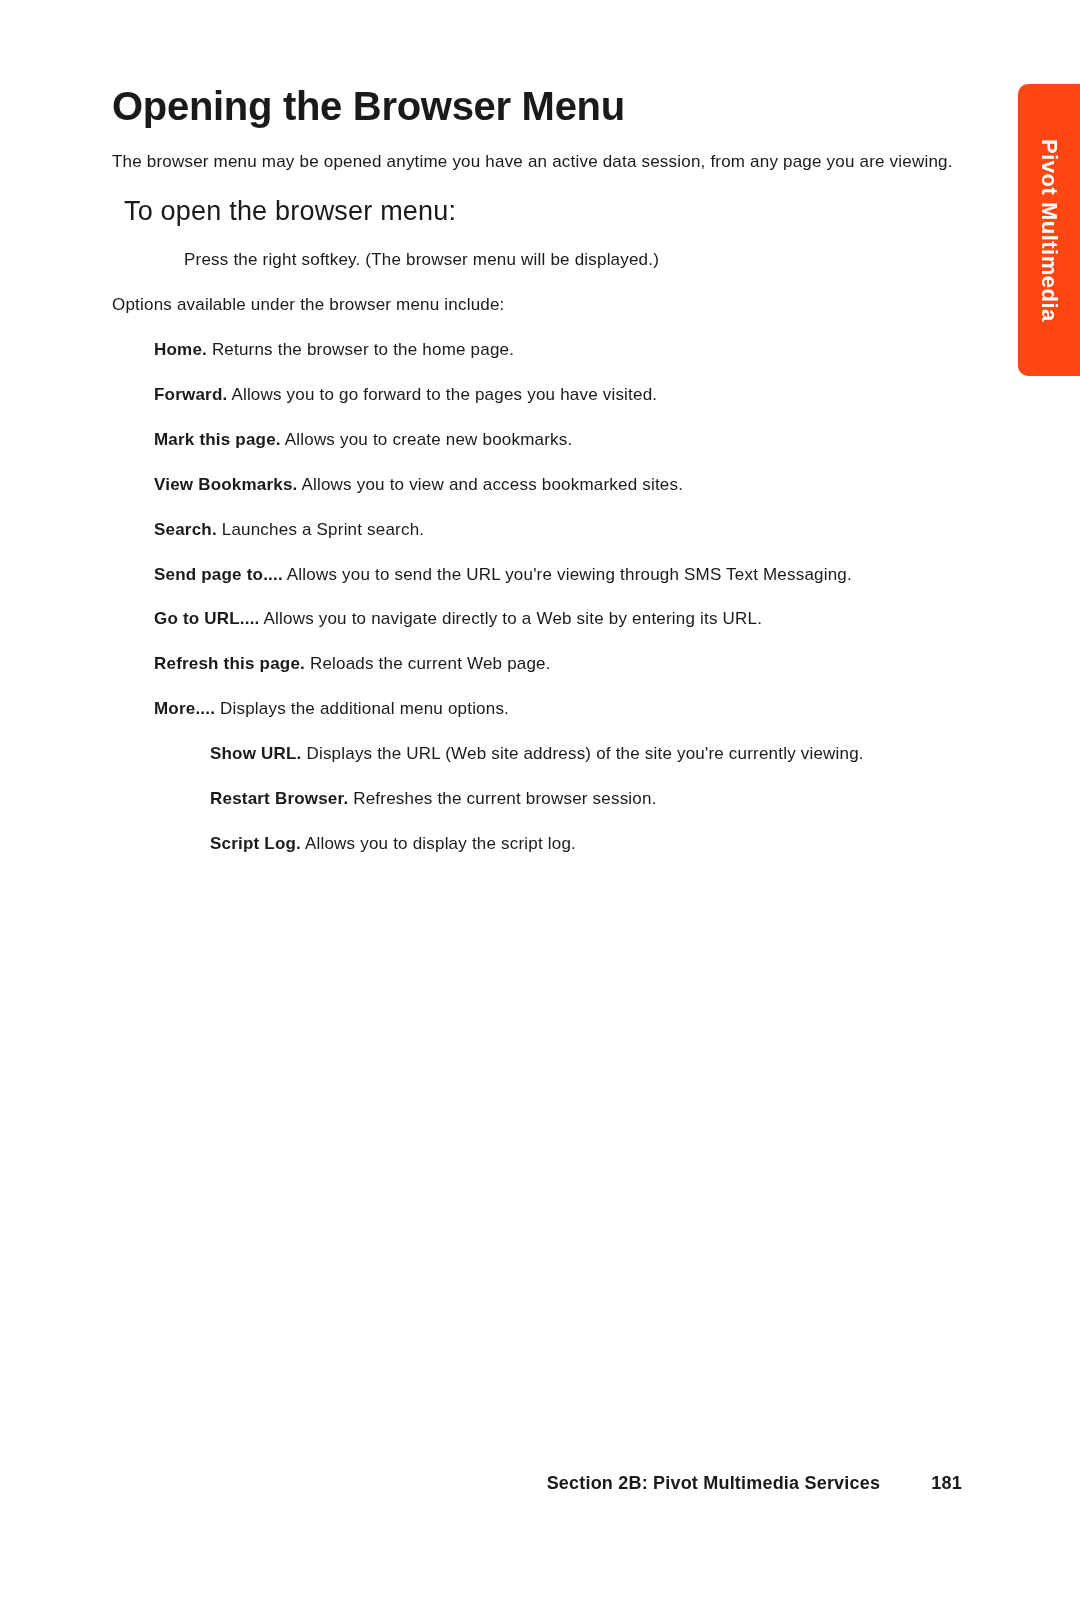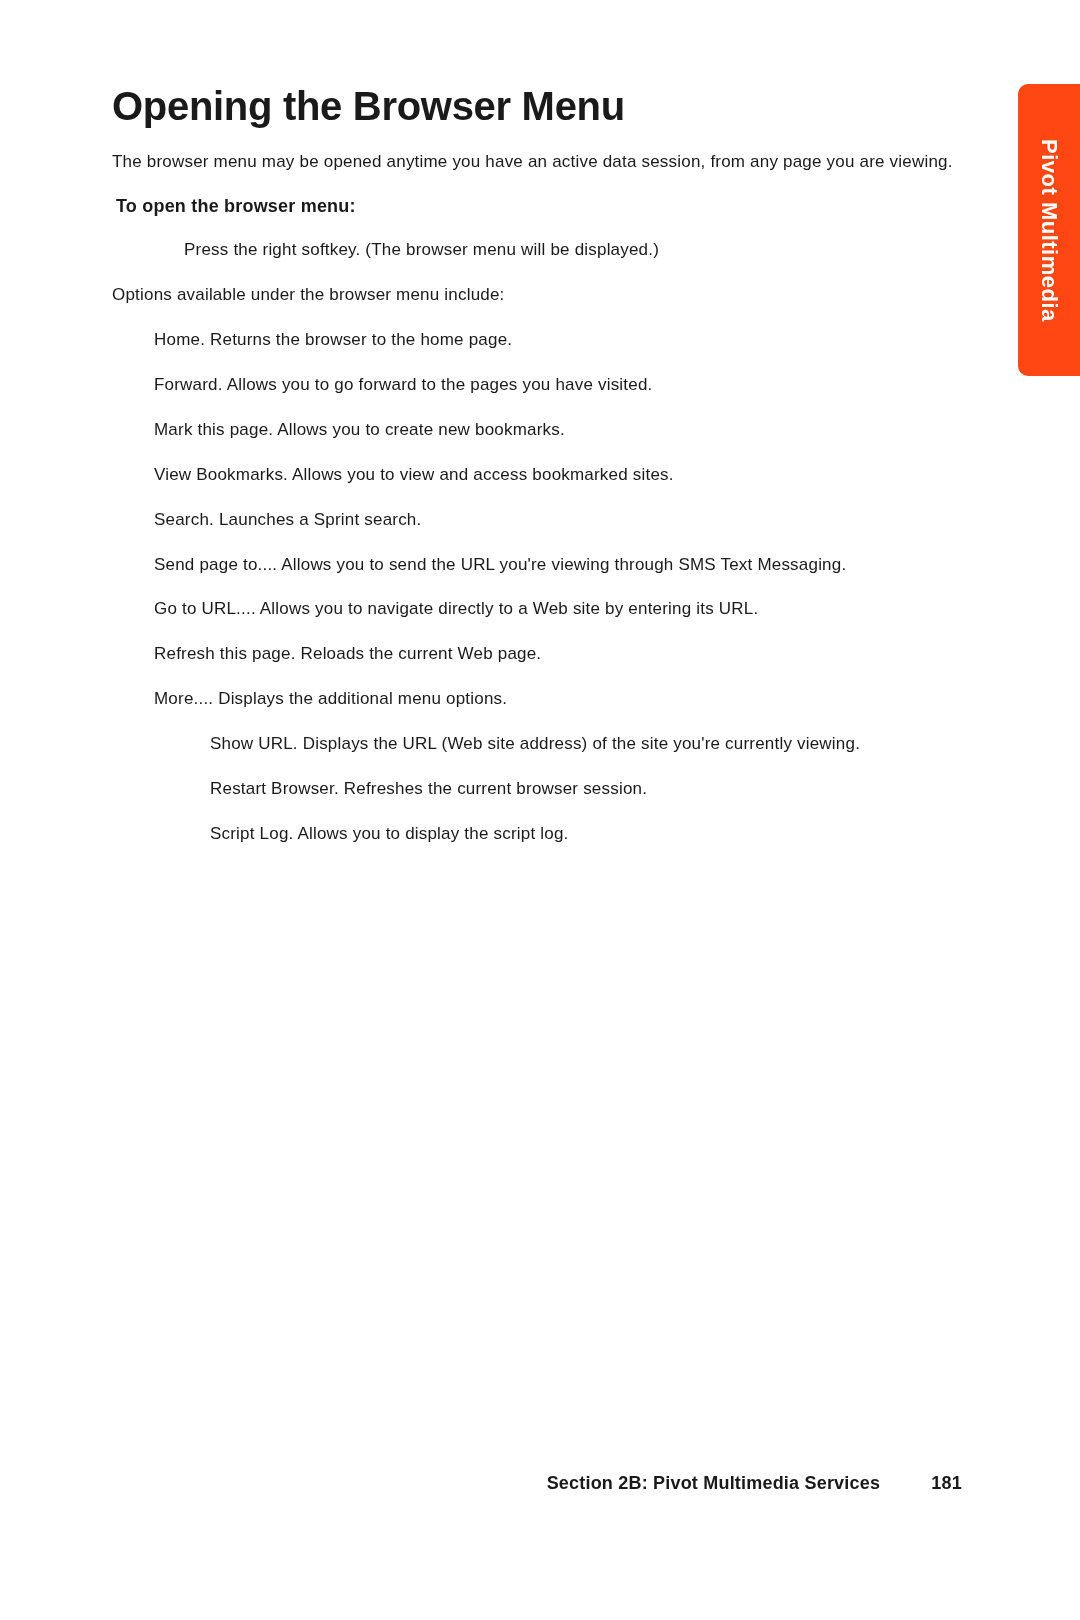--- a/index.html
+++ b/index.html
@@ -46,36 +46,36 @@
     font-weight: 800;
     margin: 0 0 22px 0;
     letter-spacing: -0.3px;
   }
   p.body, .entry, .sub-entry, .step {
     font-size: 17px;
     line-height: 1.35;
     margin: 0 0 22px 0;
   }
   p.subhead {
-    font-size: 18px;
-    font-weight: 700;
-    margin: 0 0 22px 4px;
+    font-size: 27px;
+    font-weight: 400;
+    margin: 0 0 22px 12px;
   }
   .step {
     padding-left: 72px;
   }
   .entries {
     padding-left: 42px;
   }
   .entry { margin-bottom: 22px; }
   .sub-entries {
     padding-left: 56px;
   }
   .sub-entry { margin-bottom: 22px; }
-  .b { font-weight: 400; }
+  .b { font-weight: 700; }
   .footer {
     position: absolute;
     bottom: 126px;
     right: 118px;
     font-size: 18px;
     font-weight: 700;
     text-align: right;
   }
   .footer .pn { margin-left: 46px; }
 </style>

